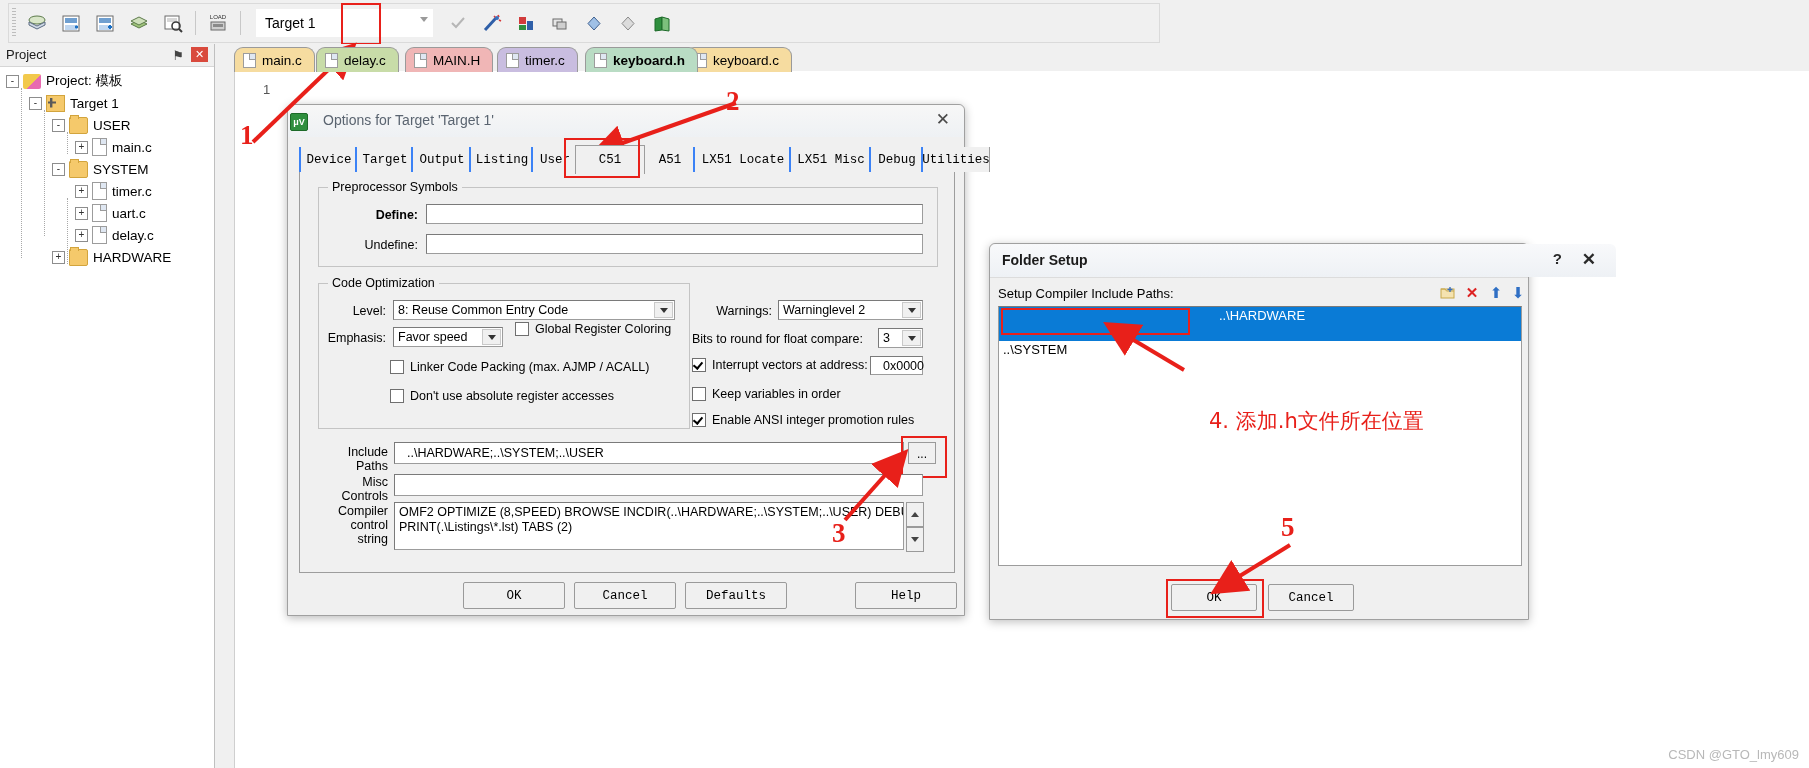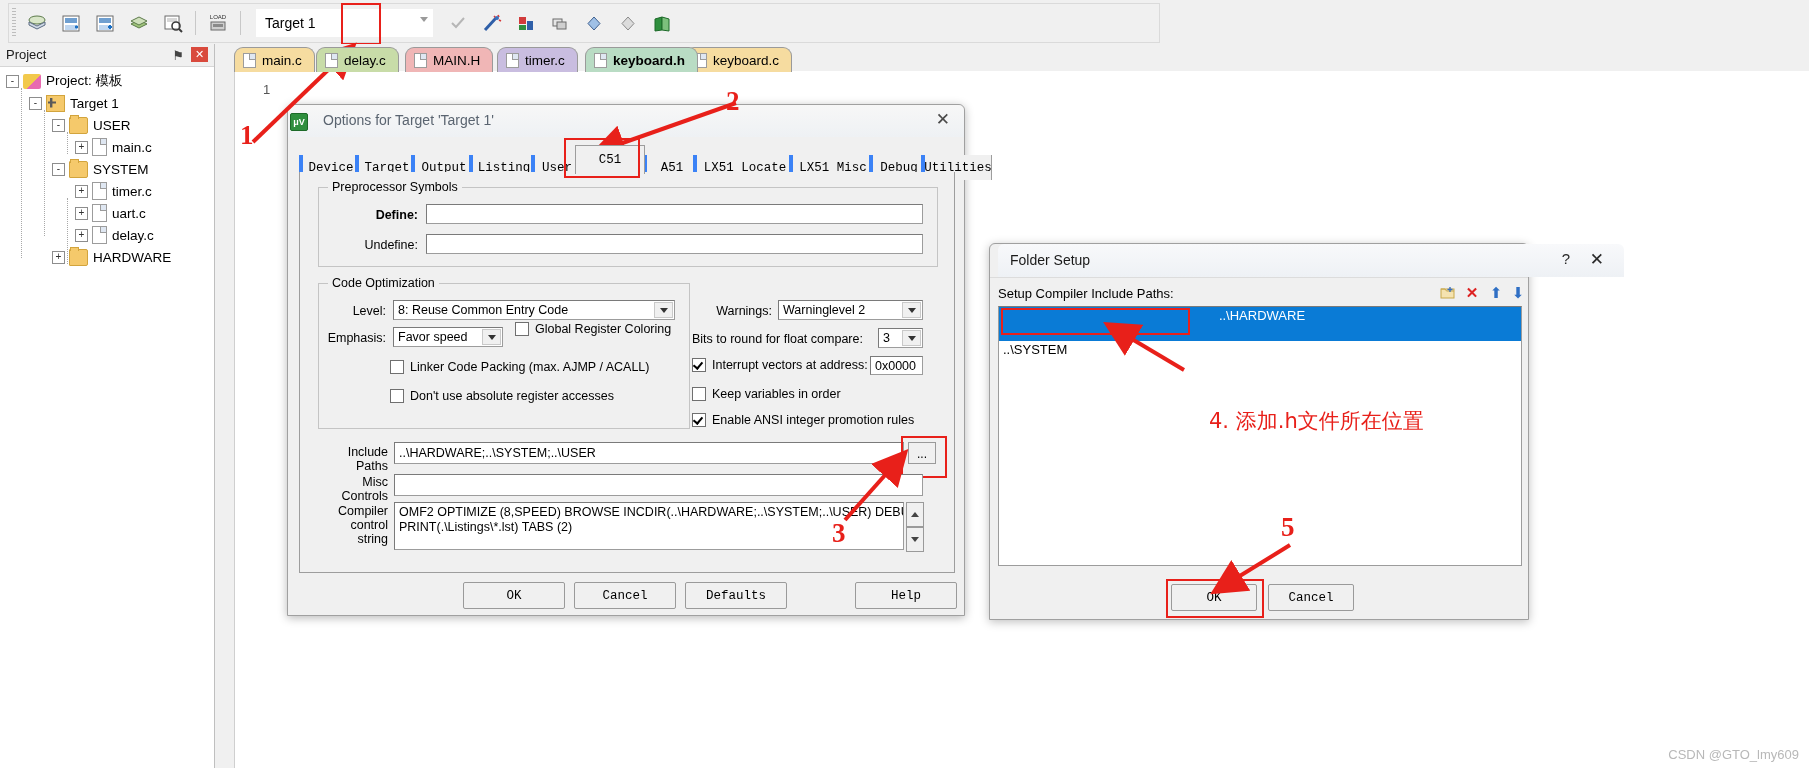--- a/index.html
+++ b/index.html
@@ -60,52 +60,52 @@
   
   #options-dialog{left:287px;top:104px;width:676px;height:510px;background:#f0f0f0;
     border:1px solid #a0a0a0;border-radius:6px 6px 0 0;box-shadow:0 2px 10px rgba(0,0,0,.28);}
   #opt-titlebar{left:0;top:0;width:676px;height:32px;border-radius:6px 6px 0 0;
     background:linear-gradient(to bottom,#f7f7f7,#eef1f4);}
   #opt-icon{left:2px;top:8px;width:16px;height:16px;background:#2f8f3e;border:1px solid #1c6a28;border-radius:2px;
     color:#fff;font-size:9px;font-weight:bold;text-align:center;line-height:16px;}
   #opt-title{left:35px;top:7px;font-size:14px;color:#5a6470;}
   #opt-close{right:14px;top:6px;font-size:17px;color:#4a4a4a;line-height:18px;}
   #tabstrip{left:11px;top:42px;width:654px;height:26px;}
-  .otab{position:absolute;top:8px;height:25px;display:flex;align-items:center;justify-content:center;
+  .otab{position:absolute;top:0;height:25px;display:flex;align-items:center;justify-content:center;
     font-family:"Liberation Mono", monospace;font-size:12.5px;color:#000;
-    background:#f0f0f0;border-left:4px solid #3b82f6;border-right:1px solid #9d9d9d;}
+    background:#f0f0f0;border-left:2px solid #3b82f6;border-right:1px solid #9d9d9d;}
   .otab.sel{background:#f0f0f0;border:1px solid #9d9d9d;border-bottom:none;height:28px;top:-2px;z-index:3;}
   #c51-hl{position:absolute;left:265px;top:-9px;width:72px;height:36px;border:2px solid #e8201a;z-index:5;}
   #opt-body{left:11px;top:67px;width:654px;height:400px;background:#f0f0f0;border:1px solid #9d9d9d;border-top:none;}
 
   .grp{position:absolute;border:1px solid #c4c4c4;}
   .grp-lbl{position:absolute;top:-8px;left:9px;background:#f0f0f0;padding:0 4px;font-size:12.5px;color:#000;}
   .lbl{position:absolute;font-size:12.5px;color:#000;text-align:right;}
   .tin{position:absolute;background:#fff;border:1px solid #9c9c9c;border-top-color:#7a7a7a;border-left-color:#7a7a7a;
-    font-size:12.5px;color:#000;display:flex;align-items:center;padding-left:4px;box-sizing:border-box;}
+    font-size:12.5px;color:#000;display:flex;align-items:center;padding-left:12px;box-sizing:border-box;}
   .combo{position:absolute;background:#fff;border:1px solid #9c9c9c;border-top-color:#7a7a7a;border-left-color:#7a7a7a;
     font-size:12.5px;display:flex;align-items:center;padding-left:4px;box-sizing:border-box;}
   .combo .ca{position:absolute;right:1px;top:1px;bottom:1px;width:17px;background:#f0f0f0;border:1px solid #c9c9c9;
     display:flex;align-items:center;justify-content:center;}
   .combo .ca:after{content:"";width:0;height:0;border-left:4px solid transparent;border-right:4px solid transparent;border-top:5px solid #333;}
   .cb{position:absolute;display:flex;align-items:center;font-size:12.5px;}
   .cbx{width:12px;height:12px;background:#fff;border:1px solid #6f6f6f;margin-right:6px;flex:none;position:relative;}
   .cbx.on:after{content:"";position:absolute;left:2px;top:1px;width:4px;height:7px;border:solid #000;border-width:0 2px 2px 0;transform:rotate(40deg);}
   .btn{position:absolute;background:#f0f0f0;border:1px solid #9a9a9a;border-radius:2px;
     display:flex;align-items:center;justify-content:center;font-family:"Liberation Mono", monospace;font-size:12.5px;color:#000;}
   #browse-btn{position:absolute;width:28px;height:22px;background:#f0f0f0;border:1px solid #9a9a9a;
     display:flex;align-items:flex-end;justify-content:center;font-size:12px;padding-bottom:2px;box-sizing:border-box;}
   #browse-hl{position:absolute;width:42px;height:38px;border:2px solid #e8201a;}
   .spin{position:absolute;width:16px;border:1px solid #9a9a9a;background:#f0f0f0;display:flex;align-items:center;justify-content:center;}
 
   
   #folder-dialog{left:989px;top:243px;width:538px;height:375px;background:#f0f0f0;
     border:1px solid #a0a0a0;border-radius:6px 6px 0 0;box-shadow:0 2px 10px rgba(0,0,0,.25);}
-  #fs-titlebar{left:8px;top:0;width:626px;height:33px;border-radius:6px 6px 0 0;
-    background:linear-gradient(to bottom,#f8f9fb,#eef1f5);}
+  #fs-titlebar{left:0;top:0;width:626px;height:33px;border-radius:6px 6px 0 0;
+    background:linear-gradient(to bottom,#f8f9fb,#eef1f5);font-weight:bold;}
   #fs-title{left:12px;top:8px;font-size:14px;color:#1a1a1a;}
   #fs-help{right:54px;top:6px;font-size:15px;color:#2a2a2a;}
   #fs-close{right:20px;top:5px;font-size:17px;color:#2a2a2a;}
   #fs-body{left:0;top:33px;width:538px;height:300px;background:#f0f0f0;border-top:1px solid #dcdcdc;}
   #fs-label{left:8px;top:8px;font-size:13px;color:#000;}
   .fs-tool{position:absolute;top:5px;width:20px;height:20px;display:flex;align-items:center;justify-content:center;font-size:15px;}
   #fs-list{left:8px;top:28px;width:522px;height:258px;background:#fff;border:1px solid #9c9c9c;border-top-color:#7a7a7a;}
   .fs-item{height:15px;line-height:15px;font-size:13px;padding-left:4px;color:#000;}
   .fs-item.sel{background:#0a7bd6;color:#fff;}
   #fs-hl{position:absolute;left:2px;top:1px;width:185px;height:23px;border:2px solid #e8201a;z-index:4;}

